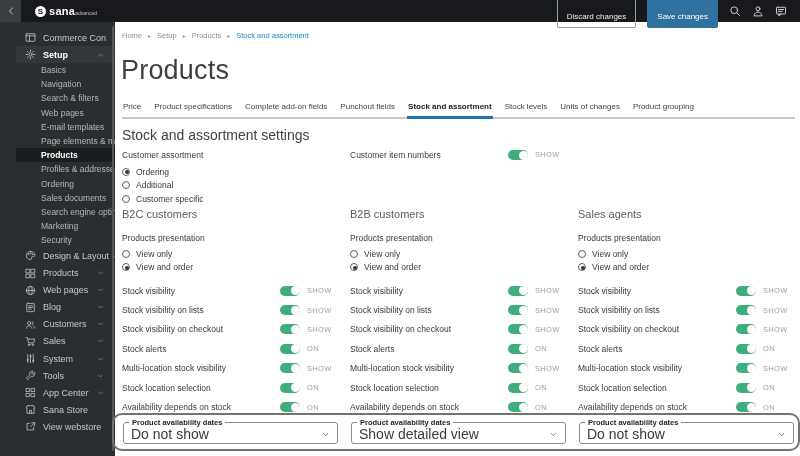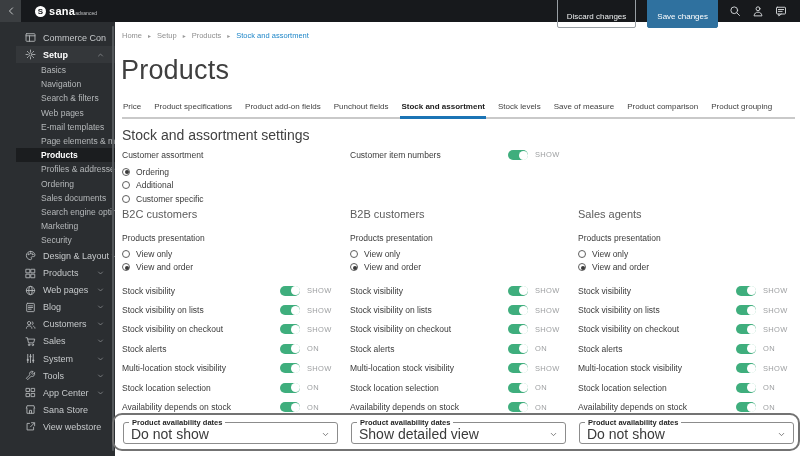--- a/index.html
+++ b/index.html
@@ -339,26 +339,25 @@
         <span class="crumb">Setup</span>
         <span class="sep">▸</span>
         <span class="crumb">Products</span>
         <span class="sep">▸</span>
         <span class="crumb last">Stock and assortment</span>
       </div>
     <h1 class="page-title">Products</h1>
     <div class="tabs" id="tabs">
         <div class="tab">Price</div>
         <div class="tab">Product specifications</div>
-        <div class="tab">Product add-on fields</div>
+        <div class="tab">Complete add-on fields</div>
         <div class="tab">Punchout fields</div>
         <div class="tab active">Stock and assortment</div>
         <div class="tab">Stock levels</div>
-        <div class="tab">Save of measure</div>
-        <div class="tab">Product comparison</div>
+        <div class="tab">Units of changes</div>
         <div class="tab">Product grouping</div>
       </div>
     <h2 class="section-title">Stock and assortment settings</h2>
 
     <div class="assortment">
       <div class="field-label">Customer assortment</div>
       <div id="assortment-options">
           <div class="radio-row">
             <span class="radio checked"></span>
             <span class="radio-label">Ordering</span>

